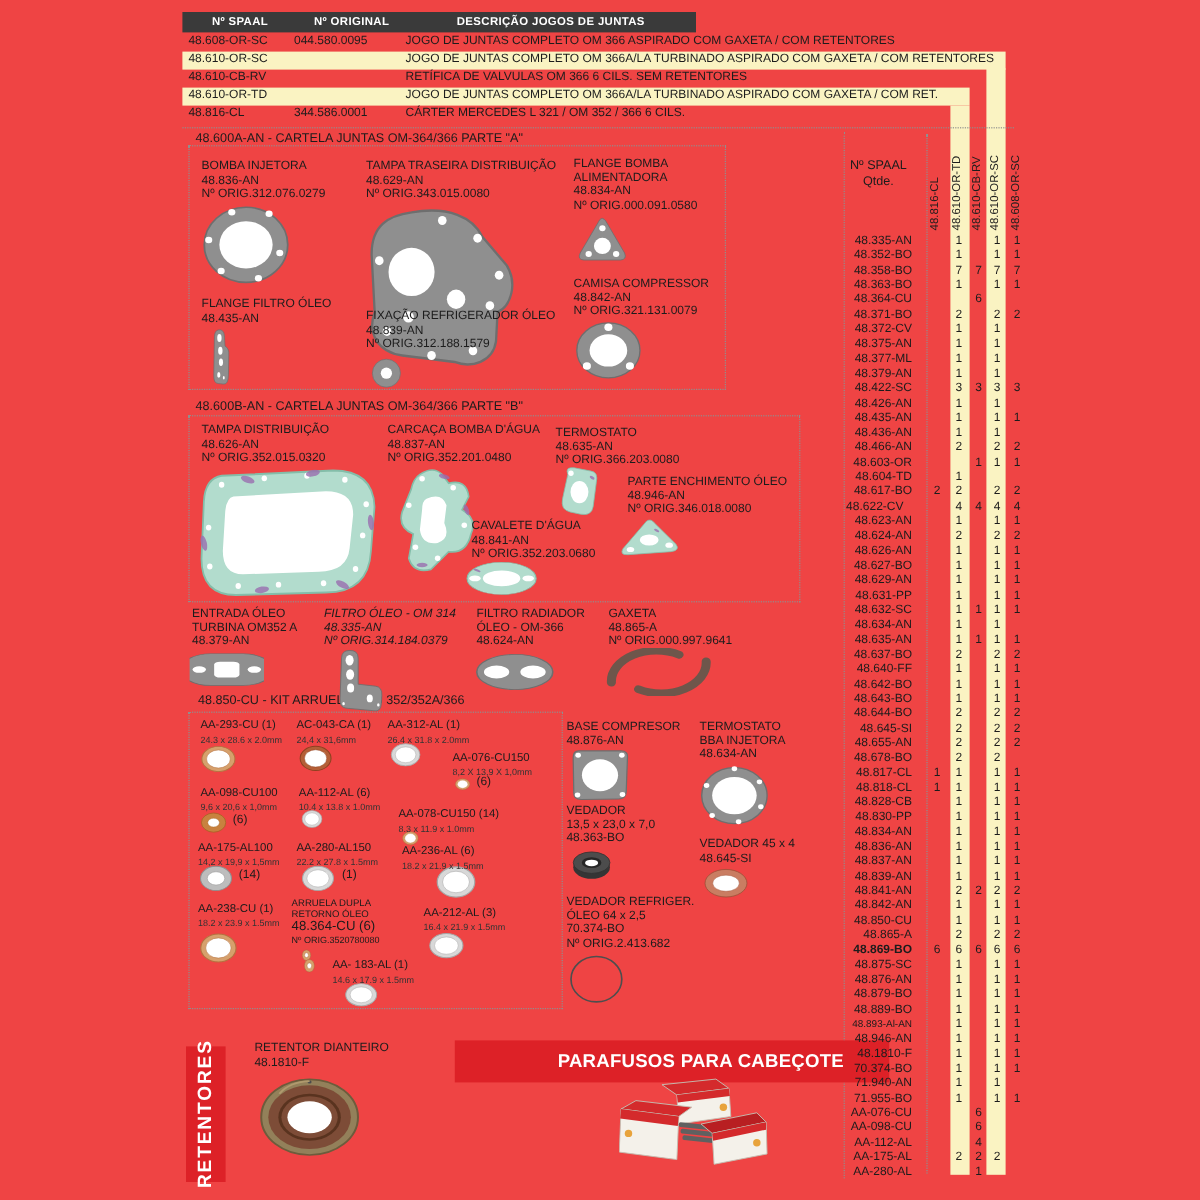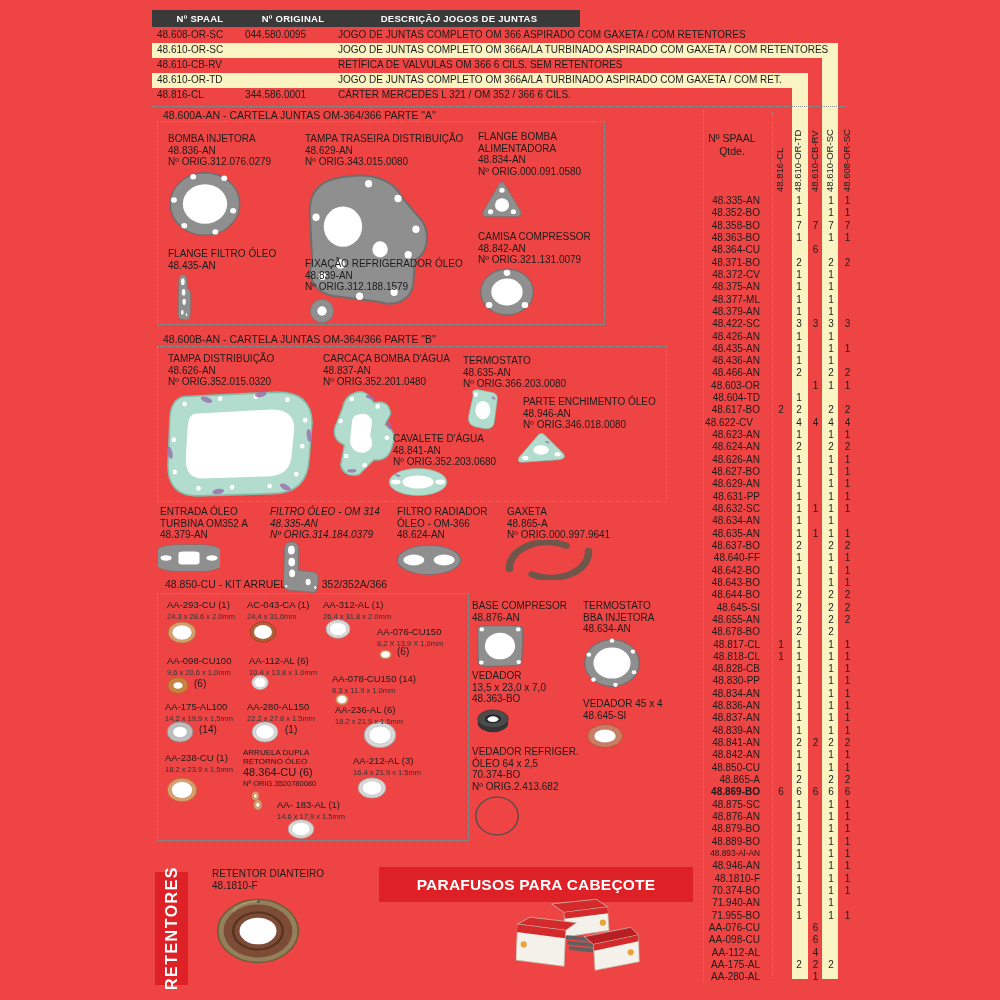--- a/index.html
+++ b/index.html
@@ -20,21 +20,21 @@
   .kname{font-size:9.5px;white-space:nowrap;}
   .kdims{font-size:7.5px;color:#333;white-space:nowrap;}
   .knote{position:absolute;font-size:10px;z-index:3;}
   .rt-name{position:absolute;left:698px;width:62px;font-size:10px;text-align:right;white-space:nowrap;z-index:3;}
   .rt-q{position:absolute;width:16px;font-size:10px;text-align:center;z-index:3;}
   .rt-col{position:absolute;font-size:9.5px;white-space:nowrap;z-index:3;
           writing-mode:vertical-rl;transform:rotate(180deg);}
   .rt-head{position:absolute;left:702px;top:132px;width:60px;font-size:10.5px;line-height:13px;text-align:center;z-index:3;}
   .red-banner{position:absolute;background:#dd2127;z-index:2;}
   #parafusos-banner{display:flex;align-items:center;justify-content:center;color:#fff;
-                    font-weight:bold;font-size:15.5px;letter-spacing:.2px;}
+                    font-weight:bold;font-size:15.5px;letter-spacing:.2px;padding-left:48px;}
   #retentores-banner{display:flex;align-items:center;justify-content:center;}
   #retentores-banner span{writing-mode:vertical-rl;transform:rotate(180deg);color:#fff;
                           font-weight:bold;font-size:16px;letter-spacing:1.5px;}
   .pinfo{position:absolute;font-size:10.5px;font-weight:bold;line-height:16px;white-space:nowrap;z-index:3;}
 </style>
 </head>
 <body>
 
 <div id="page">
 

